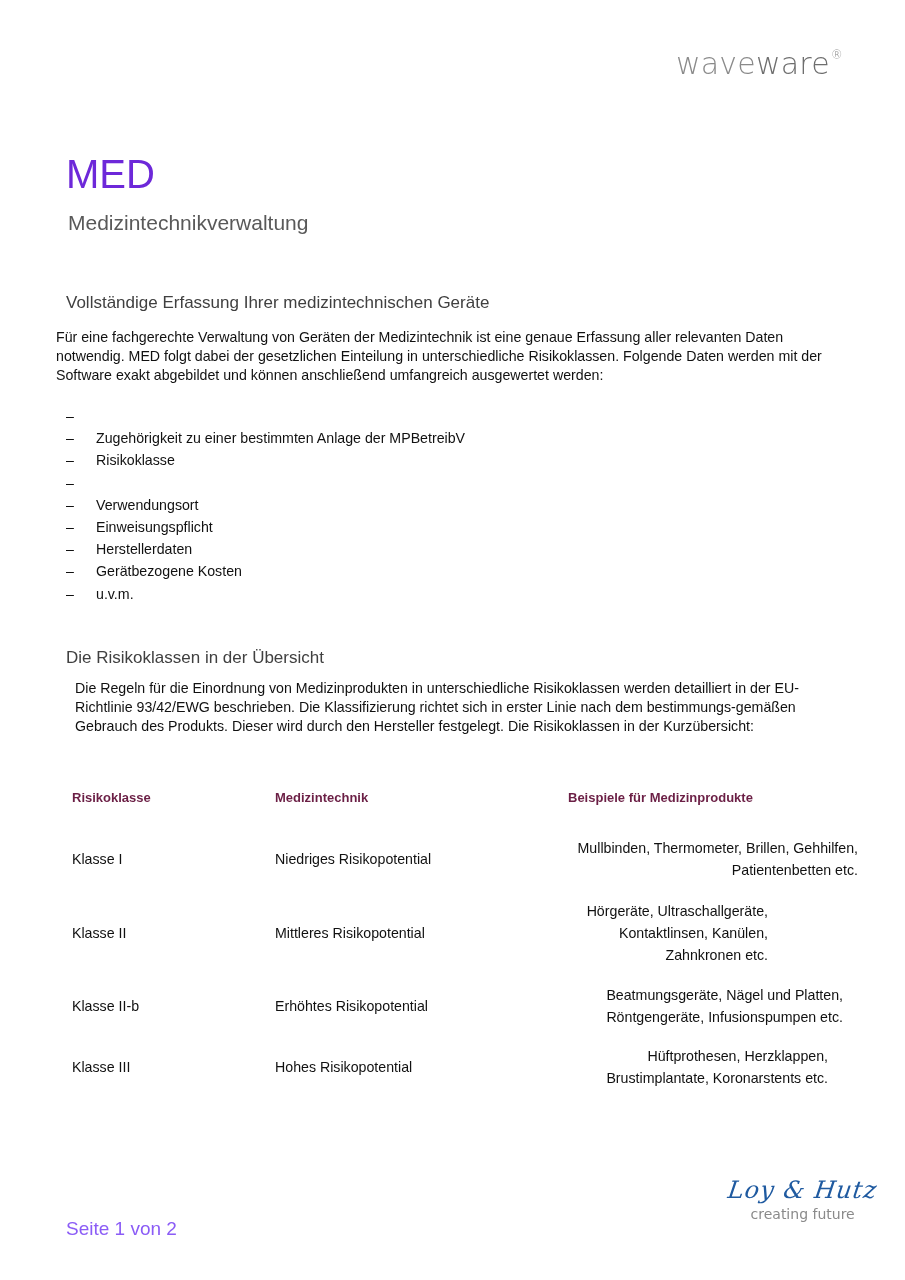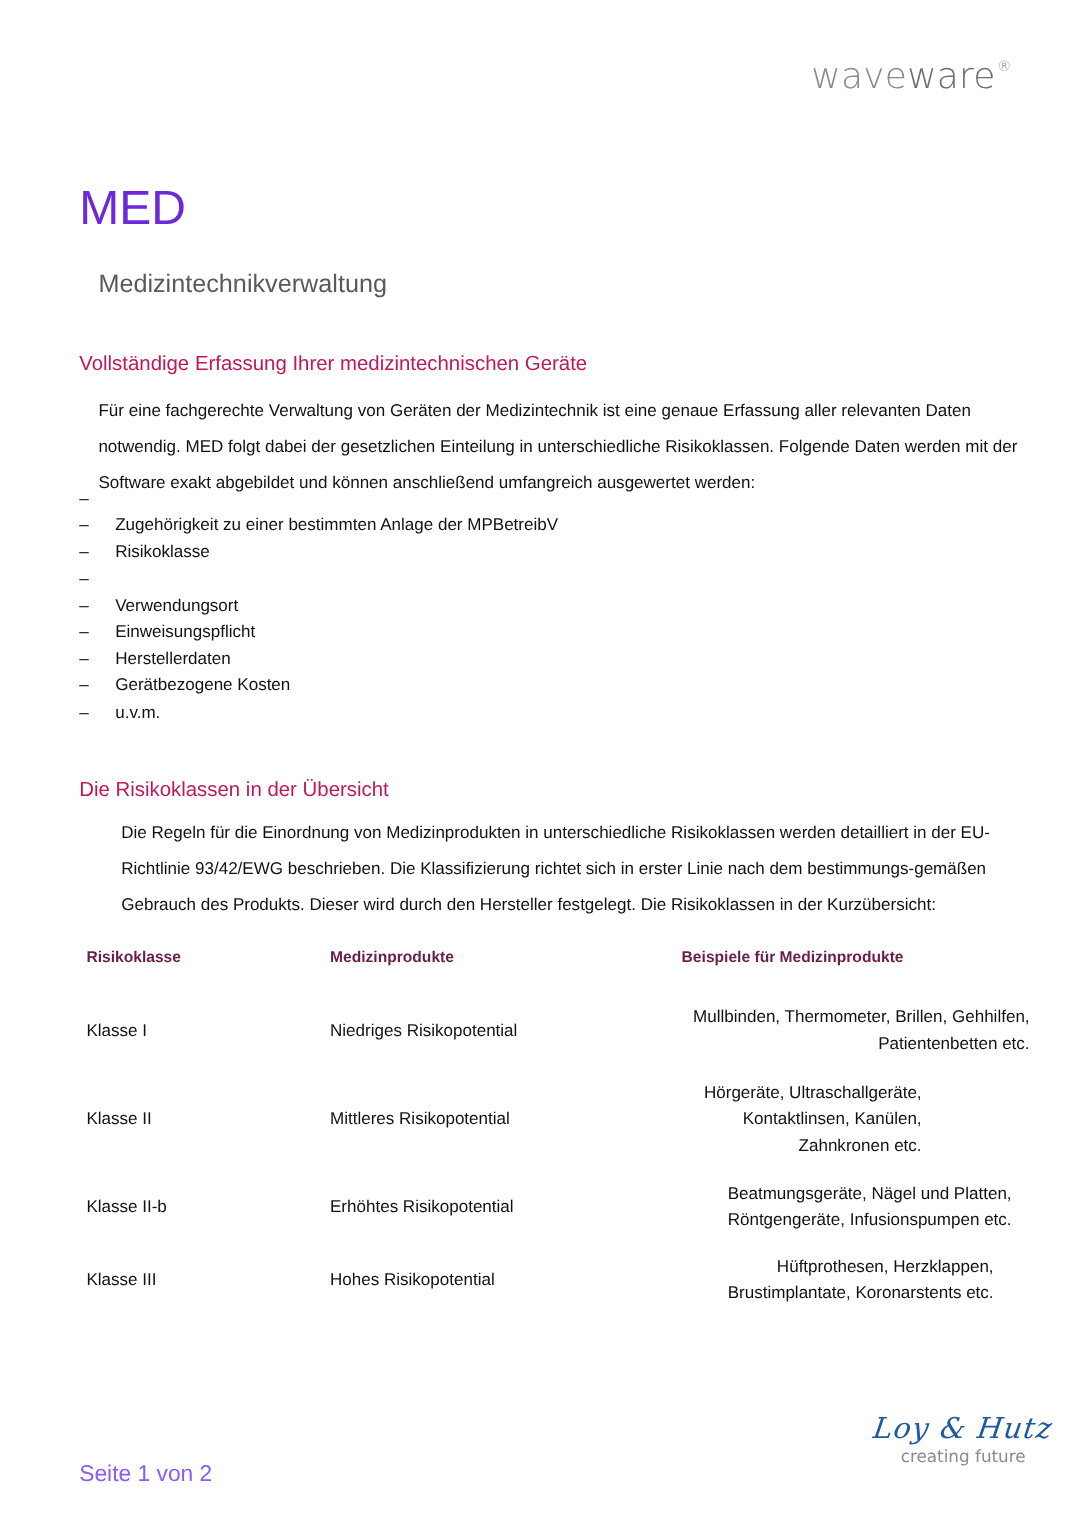--- a/index.html
+++ b/index.html
@@ -3,23 +3,23 @@
   <meta charset="utf-8">
   <style>
     html, body { margin:0; padding:0; background:#ffffff; }
     body { width:905px; height:1280px; position:relative; overflow:hidden;
            font-family:"Liberation Sans", sans-serif; color:#111; }
     .logo-top { position:absolute; left:676px; top:46px; font-family:"DejaVu Sans", sans-serif;
                 font-size:30px; color:#8a8a8a; letter-spacing:0.2px; font-weight:300; }
     .logo-top .ware2 { color:#6e6e6e; }
     .logo-top sup { font-size:12px; vertical-align:top; position:relative; top:2px; margin-left:1px; }
     .title { position:absolute; left:66px; top:152px; font-size:40px; color:#6d28d9; margin:0; font-weight:normal; }
-    .subtitle { position:absolute; left:66px; top:209px; font-size:21px; color:#595959; margin:16px; font-weight:normal; }
-    .section-h { position:absolute; left:66px; font-size:17px; color:#be185d; margin:0; font-weight:normal; }
-    .para { position:absolute; left:82px; width:780px; font-size:14.2px; line-height:30px; margin:0; color:#111; }
+    .subtitle { position:absolute; left:66px; top:209px; font-size:21px; color:#595959; margin:2px; font-weight:normal; }
+    .section-h { position:absolute; left:66px; font-size:17px; color:#404040; margin:0; font-weight:normal; }
+    .para { position:absolute; left:56px; width:780px; font-size:14.2px; line-height:19px; margin:0; color:#111; }
     .list { position:absolute; left:66px; top:405px; margin:0; padding:0; list-style:none; }
     .list li { display:flex; font-size:14.2px; line-height:22.2px; }
     .list .dash { width:30px; flex:0 0 30px; }
     .tbl { position:absolute; left:72px; top:790px; width:780px; }
     .th { position:absolute; font-size:13px; font-weight:bold; color:#6b1f45; }
     .row { position:absolute; left:0; width:780px; }
     .cell { position:absolute; font-size:14.2px; line-height:22px; }
     .c1 { left:0; }
     .c2 { left:203px; }
     .c3 { left:496px; width:290px;text-align:right; }
@@ -76,21 +76,21 @@
       <span class="dash">–</span>
       <span>u.v.m.</span>
     </li>
 </ul>
 
 <h3 class="section-h" style="top:648px;">Die Risikoklassen in der Übersicht</h3>
 <p class="para" style="top:679px;margin-left:19px;">Die Regeln für die Einordnung von Medizinprodukten in unterschiedliche Risikoklassen werden detailliert in der EU-Richtlinie 93/42/EWG beschrieben. Die Klassifizierung richtet sich in erster Linie nach dem bestimmungs-gemäßen Gebrauch des Produkts. Dieser wird durch den Hersteller festgelegt. Die Risikoklassen in der Kurzübersicht:</p>
 
 <div class="tbl">
   <div class="th" style="left:0; top:0;">Risikoklasse</div>
-  <div class="th" style="left:203px; top:0;">Medizinprodukte</div>
+  <div class="th" style="left:203px; top:0;">Medizintechnik</div>
   <div class="th" style="left:496px; top:0;">Beispiele für Medizinprodukte</div>
 
   <div class="row" style="top:47px;">
     <div class="cell c1" style="top:11px;">Klasse I</div>
     <div class="cell c2" style="top:11px;">Niedriges Risikopotential</div>
     <div class="cell c3" style="top:0;">Mullbinden, Thermometer, Brillen, Gehhilfen, Patientenbetten etc.</div>
   </div>
 
   <div class="row" style="top:110px;">
     <div class="cell c1" style="top:22px;">Klasse II</div>

